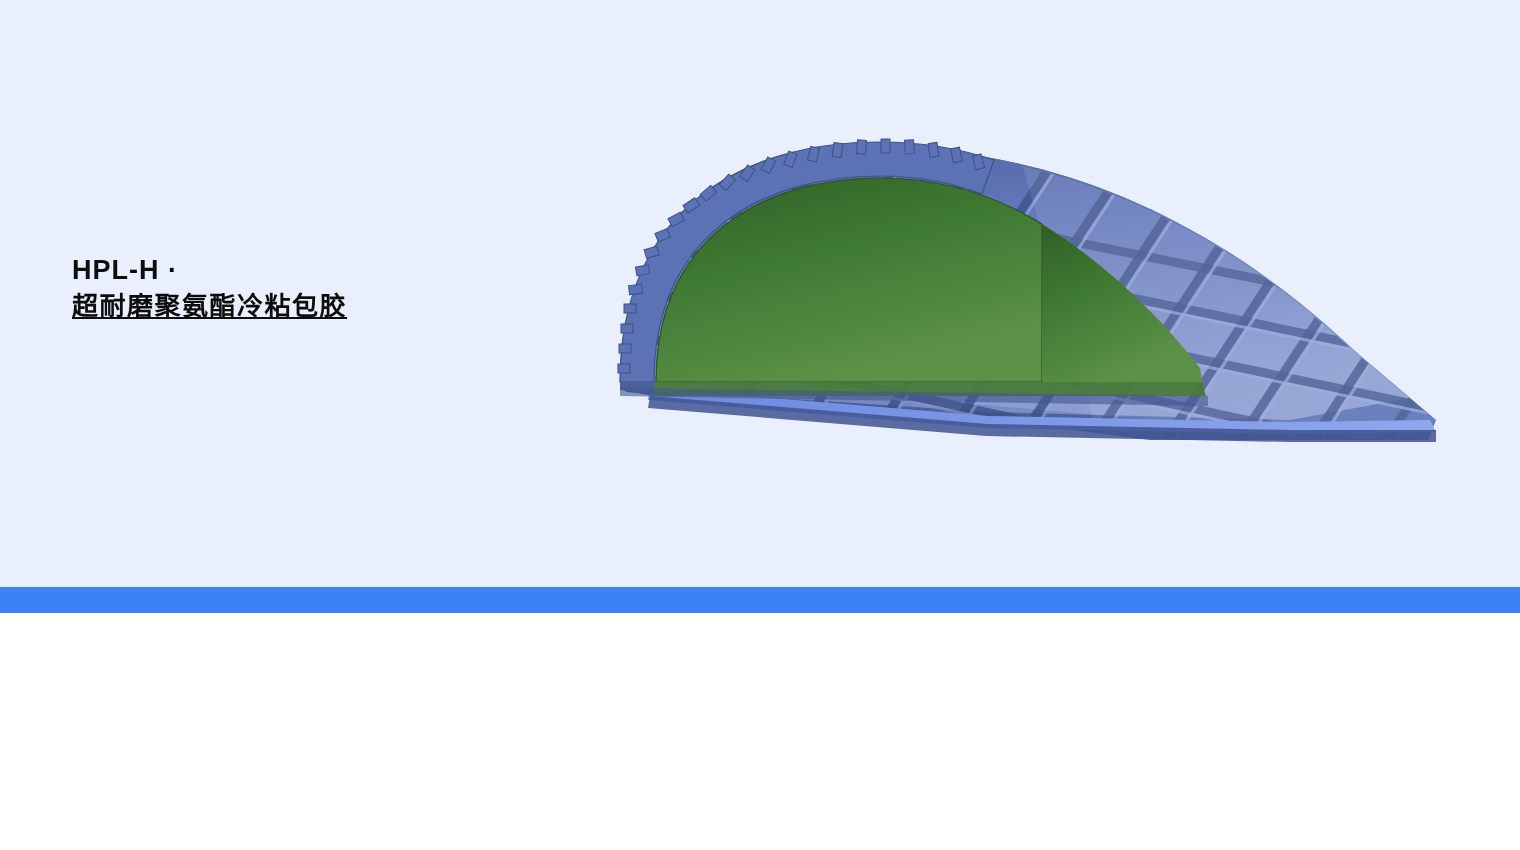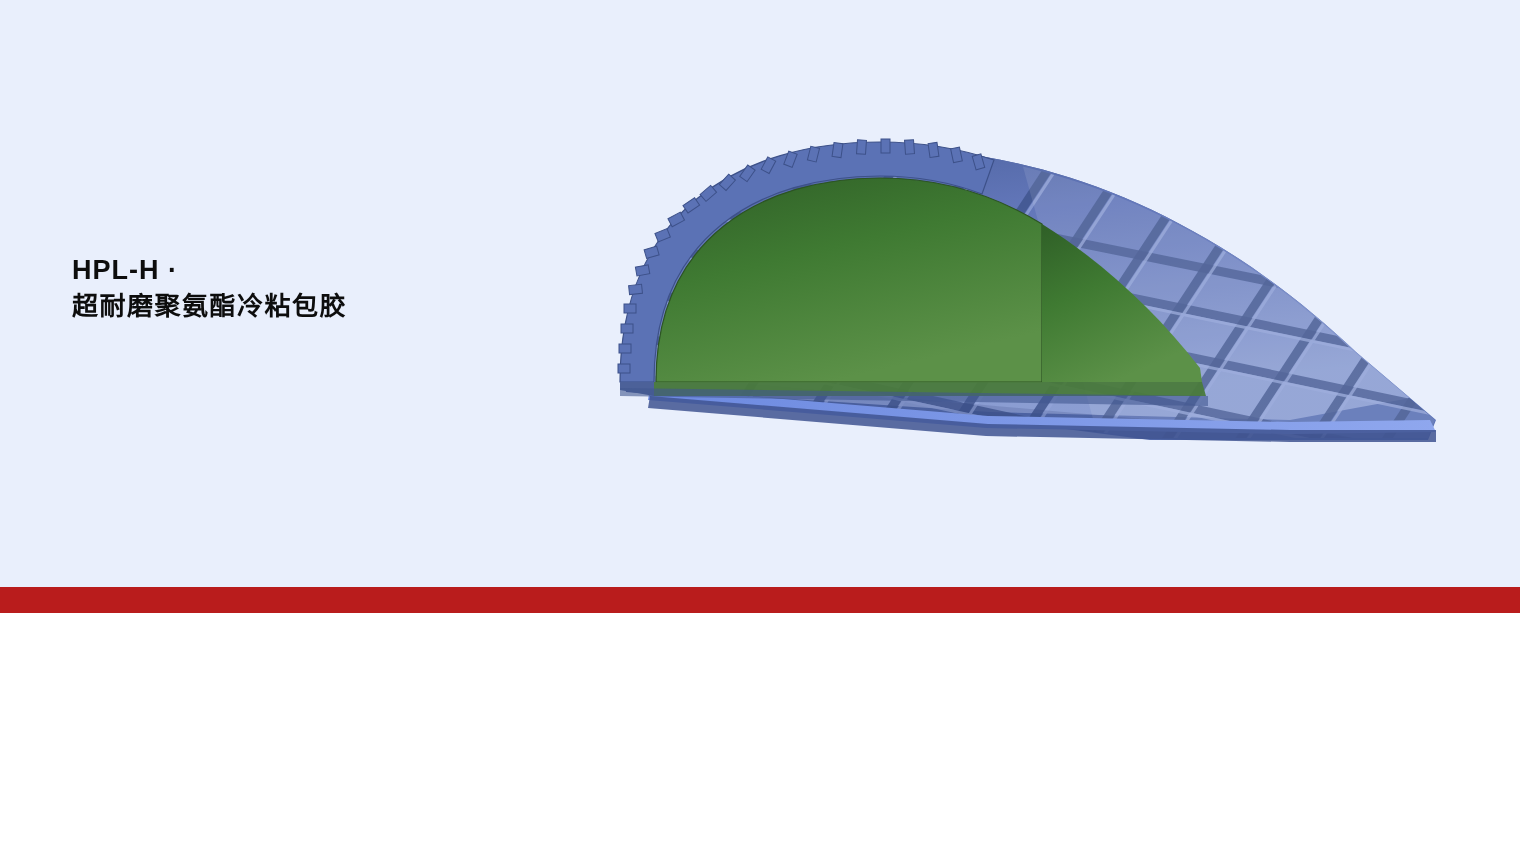--- a/index.html
+++ b/index.html
@@ -13,21 +13,21 @@
     overflow: hidden;
     background: #ffffff;
     font-family: "Liberation Sans", "DejaVu Sans", sans-serif;
     -webkit-font-smoothing: antialiased;
   }
 
   .page {
     position: relative;
     width: 1520px;
     height: 850px;
-    background: #b91c1c;
+    background: #3b82f6;
   }
 
   
   .hero {
     position: absolute;
     left: 0;
     top: 0;
     width: 1520px;
     height: 587px;
     background: #e9effc;
@@ -46,20 +46,21 @@
     font-size: 27px;
     line-height: 36px;
     letter-spacing: 1px;
     white-space: nowrap;
   }
   .hero-title .line2 {
     font-size: 26px;
     line-height: 36px;
     letter-spacing: 1.5px;
     white-space: nowrap;
+    text-decoration: underline;
   }
 
   
   .product-art {
     position: absolute;
     left: 590px;
     top: 120px;
     width: 880px;
     height: 360px;
   }

